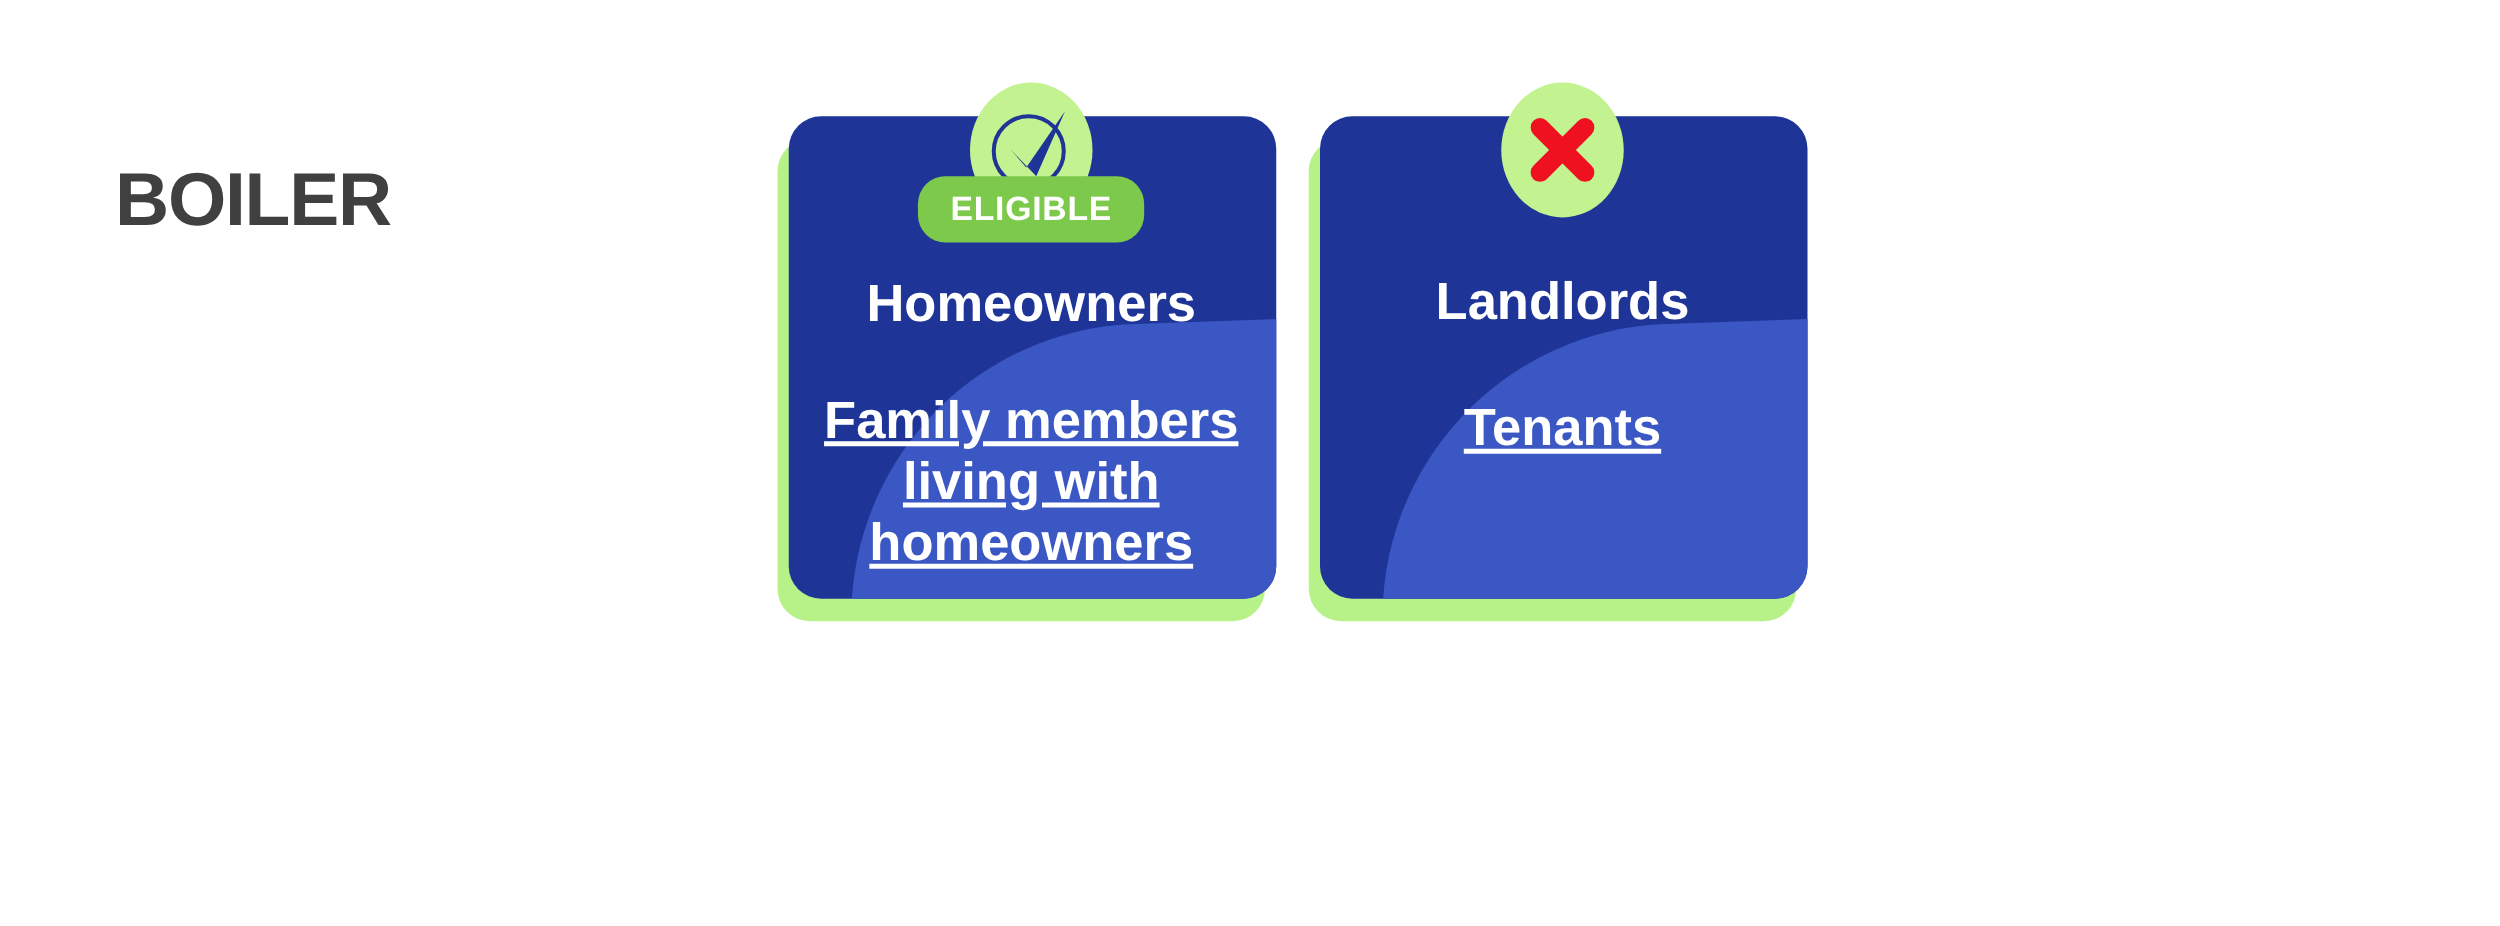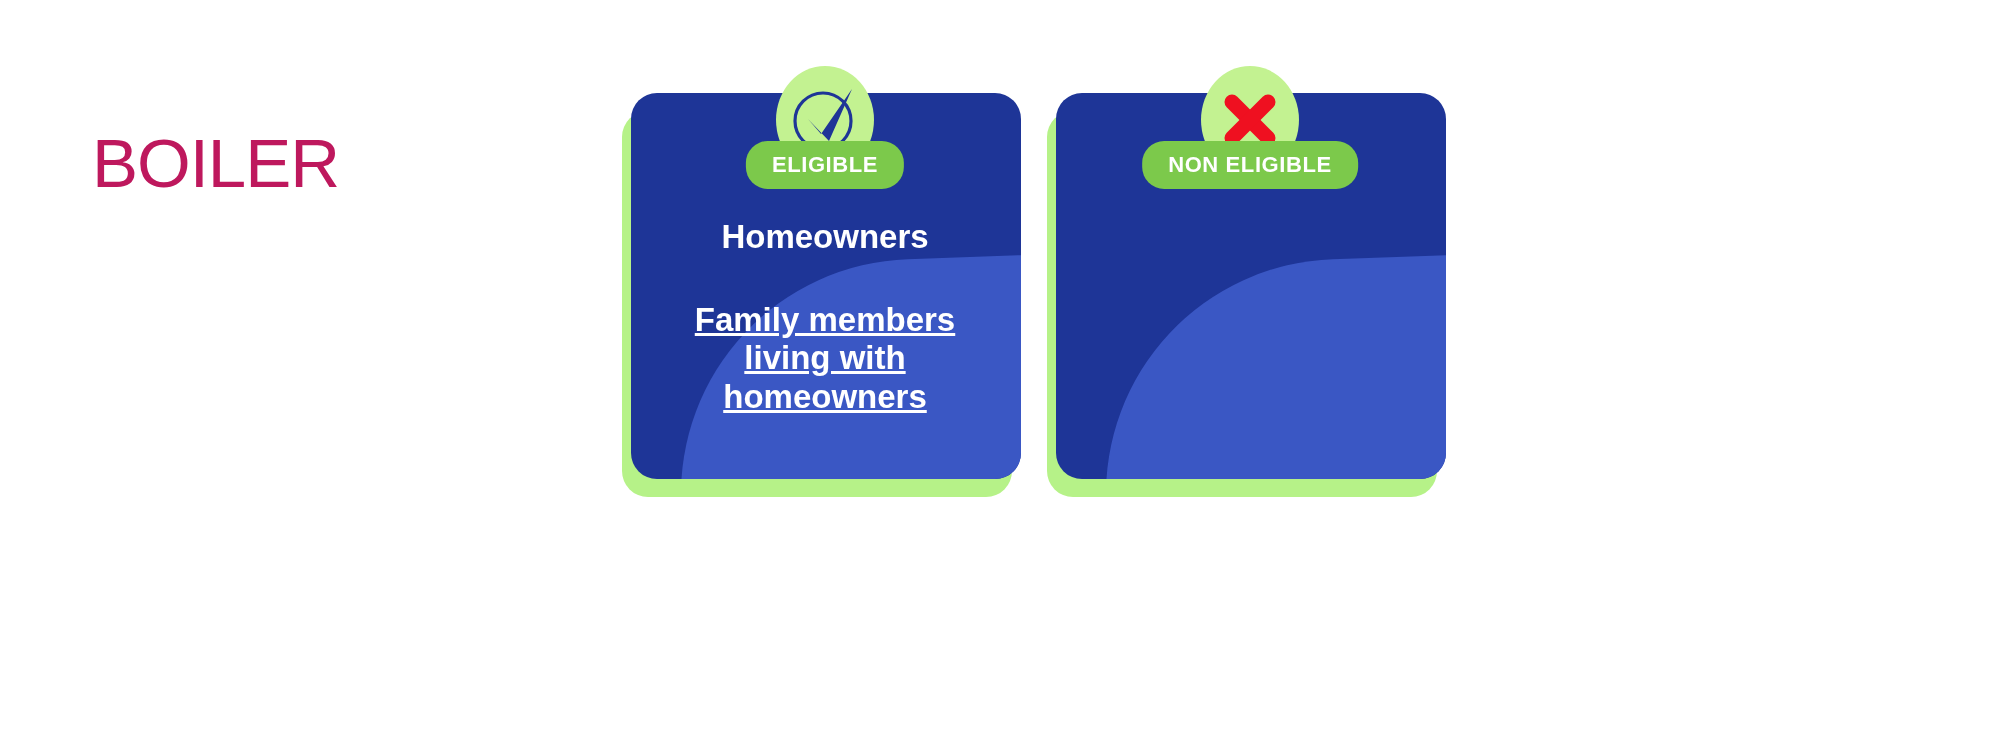--- a/index.html
+++ b/index.html
@@ -10,23 +10,23 @@
     overflow:hidden;
     position:relative;
   }
   #stage{position:relative;width:2000px;height:741px;}
 
   
   .headline{
     position:absolute;
     left:92px; top:130px;
     width:520px;
-    color:#be185d;
-    font-weight:normal;
-    font-size:69px;
+    color:#404040;
+    font-weight:bold;
+    font-size:60px;
     line-height:0.99;
     letter-spacing:-1px;
     text-transform:uppercase;
   }
   .headline .hl-line{display:block;white-space:nowrap;}
 
   
   .card-wrap{position:absolute;}
   .card-wrap.c1{left:615px;top:88px;width:420px;height:412px;}
   .card-wrap.c2{left:1040px;top:88px;width:420px;height:412px;}
@@ -68,21 +68,21 @@
   .badge{
     position:absolute;
     top:53px;
     left:50%;
     transform:translateX(-50%);
     background:#7cc94b;
     border-radius:22px;
     padding:11px 26px;
     color:#ffffff;
     font-weight:bold;
-    font-size:22px;
+    font-size:27px;
     letter-spacing:0.6px;
     white-space:nowrap;
     z-index:6;
   }
 
   
   .status-icon{
     position:absolute;
     top:-22px;
     left:50%;
@@ -101,21 +101,21 @@
     left:0;right:0;
     top:130px;
     z-index:4;
     text-align:center;
     color:#ffffff;
     font-weight:bold;
     padding:0 26px;
     box-sizing:border-box;
   }
   .entry{
-    font-size:33px;
+    font-size:42px;
     line-height:1.17;
     margin:0 0 44px 0;
   }
   .entry:last-child{margin-bottom:0;text-decoration:underline;}
   .c2-body{top:128px;}
   .c2-body .entry{margin-bottom:52px;}
 </style>
 </head>
 <body>
 
@@ -154,17 +154,20 @@
 
     <div class="status-icon">
       <svg width="62" height="62" viewBox="0 0 62 62" aria-hidden="true">
         <g stroke="#ef1020" stroke-width="15" stroke-linecap="round">
           <line x1="13" y1="13" x2="49" y2="49"></line>
           <line x1="49" y1="13" x2="13" y2="49"></line>
         </g>
       </svg>
     </div>
 
-    <div class="badge">NON ELIGIBLE</div>
 
+    <div class="card-body c2-body">
+      <p class="entry">Landlords</p>
+      <p class="entry">Tenants</p>
+    </div>
   </div>
 
 </div>
 
 </body></html>

